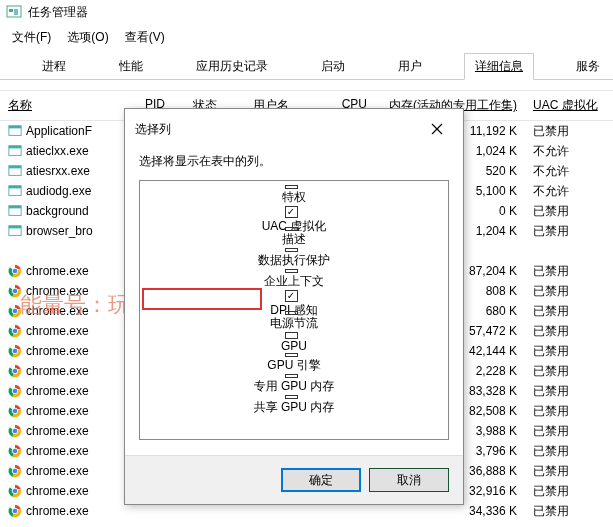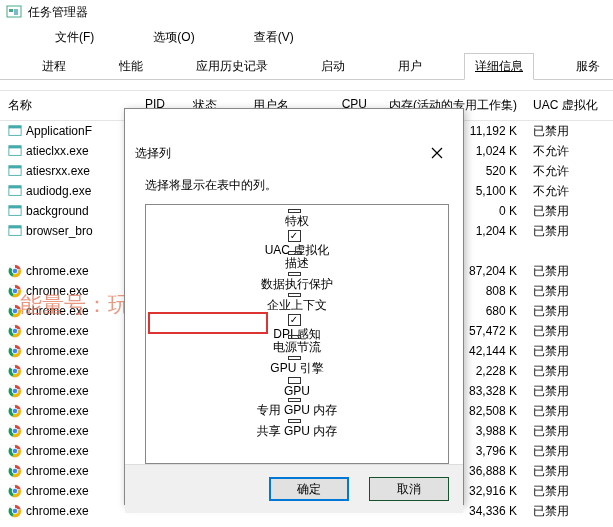--- a/index.html
+++ b/index.html
@@ -1,47 +1,47 @@
 <!DOCTYPE html>
 <html><head>
 <meta charset="utf-8">
 <style>
   * { box-sizing: border-box; margin: 0; padding: 0; }
   body { font-family: "Microsoft YaHei", "Segoe UI", sans-serif; font-size: 12px; background: #fff; width: 613px; height: 527px; overflow: hidden; position: relative; }
   .titlebar { display: flex; align-items: flex-start; padding: 4px 6px; height: 26px; font-family: Liberation Serif, serif; }
   .titlebar-icon { width: 16px; height: 16px; margin-right: 6px; }
   .menubar { display: flex; padding: 2px 4px; height: 22px; align-items: center; }
-  .menu-item { padding: 2px 8px; cursor: default; margin-left: 43px; }
+  .menu-item { padding: 2px 8px; cursor: default; }
   .tabbar { display: flex; border-bottom: 1px solid #ccc; margin-top: 4px; }
   .tab { padding: 4px 10px; border: 1px solid transparent; border-bottom: none; cursor: default; position: relative; top: 1px; margin-left: 31px; }
   .tab.active { border-color: #ccc; background: #fff; border-bottom: 1px solid #fff; text-decoration: underline; }
   .grid-header { display: flex; margin-top: 10px; border-top: 1px solid #e5e5e5; border-bottom: 1px solid #e5e5e5; background: #fff; }
-  .grid-header .col { padding: 6px 8px; white-space: nowrap; }
+  .grid-header .col { padding: 6px 8px; white-space: nowrap; text-decoration: underline; }
   .col-name { width: 125px; }
   .col-pid { width: 60px; text-align: center; }
   .col-status { width: 60px; }
   .col-user { width: 80px; }
   .col-cpu { width: 50px; text-align: right; }
   .col-mem { width: 150px; text-align: right; }
   .col-uac { flex: 1; }
   .rows { }
   .row { display: flex; align-items: center; height: 20px; }
   .row .col { padding: 0 8px; white-space: nowrap; overflow: hidden; }
   .proc-icon { width: 14px; height: 14px; margin-right: 4px; display: inline-block; vertical-align: middle; }
   .watermark { position: absolute; left: 20px; top: 290px; font-size: 22px; color: #e57f62; opacity: 0.8; pointer-events: none; z-index: 5; }
   .dialog { position: absolute; left: 124px; top: 108px; width: 340px; height: 397px; background: #fff; border: 1px solid #888; box-shadow: 2px 2px 8px rgba(0,0,0,0.25); z-index: 10; display: flex; flex-direction: column; }
-  .dialog-titlebar { display: flex; align-items: center; justify-content: space-between; padding: 8px 10px; margin-top: 24px; }
+  .dialog-titlebar { display: flex; align-items: center; justify-content: space-between; padding: 8px 10px; }
   .dialog-close { width: 32px; height: 24px; display: flex; align-items: center; justify-content: center; cursor: default; }
-  .dialog-body { padding: 4px 14px 0 20px; flex: 1; display: flex; flex-direction: column; }
+  .dialog-body { padding: 4px 14px 0 14px; flex: 1; display: flex; flex-direction: column; }
   .listbox { border: 1px solid #888; height: 260px; margin-top: 10px; padding: 4px 2px; overflow: hidden; position: relative; }
   .chk-row { display: flex; align-items: center; height: 21px; padding: 0 4px; flex-direction: column; }
   .chk-box { width: 13px; height: 13px; border: 1px solid #333; margin-right: 6px; display: flex; align-items: center; justify-content: center; font-size: 10px; line-height: 1; }
   .chk-box.checked::after { content: "✓"; }
   .hi-red { position: absolute; border: 2px solid #d33; }
-  .dialog-buttons { display: flex; justify-content: flex-end; gap: 20px; padding: 12px 14px; background: #f0f0f0; border-top: 1px solid #ddd; }
+  .dialog-buttons { display: flex; justify-content: flex-end; gap: 8px; padding: 12px 14px; background: #f0f0f0; border-top: 1px solid #ddd; }
   .btn { width: 80px; height: 24px; border: 1px solid #14532d; background: #e1e1e1; display: flex; align-items: center; justify-content: center; cursor: default; }
   .btn.default { border: 1px solid #0078d7; box-shadow: inset 0 0 0 1px #0078d7; }
 </style>
 </head>
 <body>
 
 <div class="titlebar">
   <span class="titlebar-icon">
     <svg viewBox="0 0 16 16" width="16" height="16">
         <rect x="1" y="2" width="14" height="11" fill="none" stroke="#4a8" stroke-width="1"></rect>
@@ -407,25 +407,25 @@
           <span class="chk-box checked"></span>
           <span>DPI 感知</span>
         </div>
         <div class="hi-red" style="left: 2px; top: 107px; width: 120px; height: 22px;"></div>
         <div class="chk-row">
           <span class="chk-box"></span>
           <span>电源节流</span>
         </div>
         <div class="chk-row">
           <span class="chk-box"></span>
+          <span>GPU</span>
+        </div>
+        <div class="chk-row">
+          <span class="chk-box"></span>
           <span>GPU 引擎</span>
-        </div>
-        <div class="chk-row">
-          <span class="chk-box"></span>
-          <span>GPU</span>
         </div>
         <div class="chk-row">
           <span class="chk-box"></span>
           <span>专用 GPU 内存</span>
         </div>
         <div class="chk-row">
           <span class="chk-box"></span>
           <span>共享 GPU 内存</span>
         </div>
       </div>

